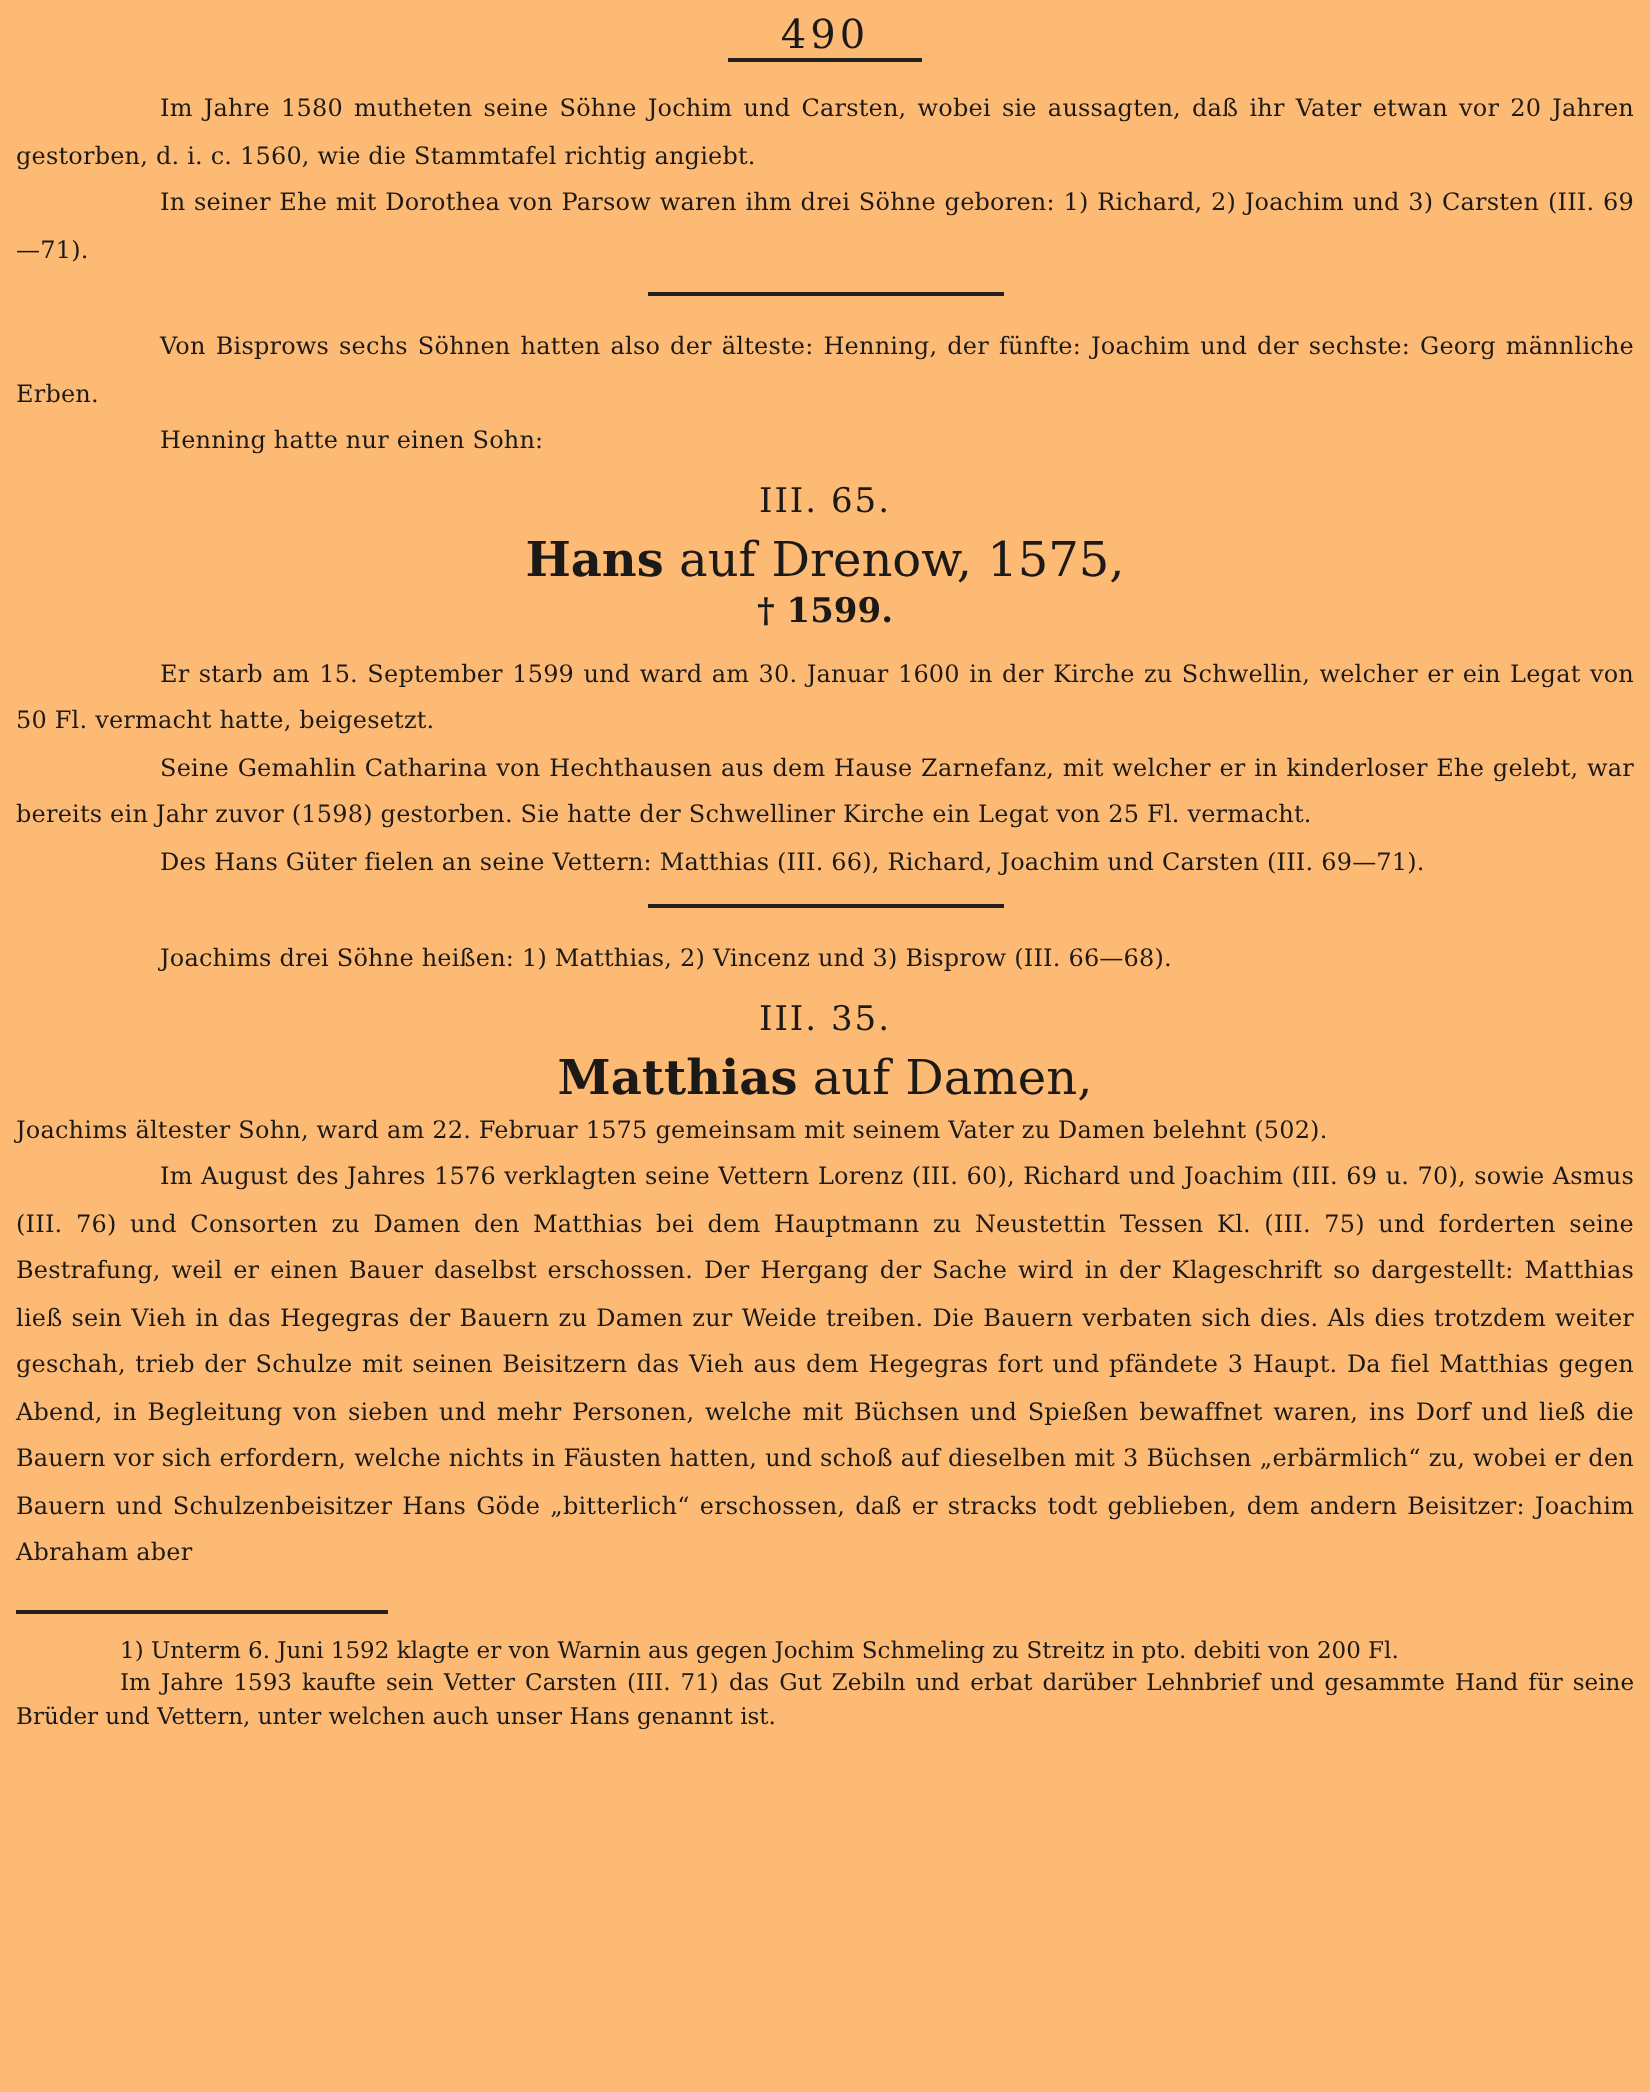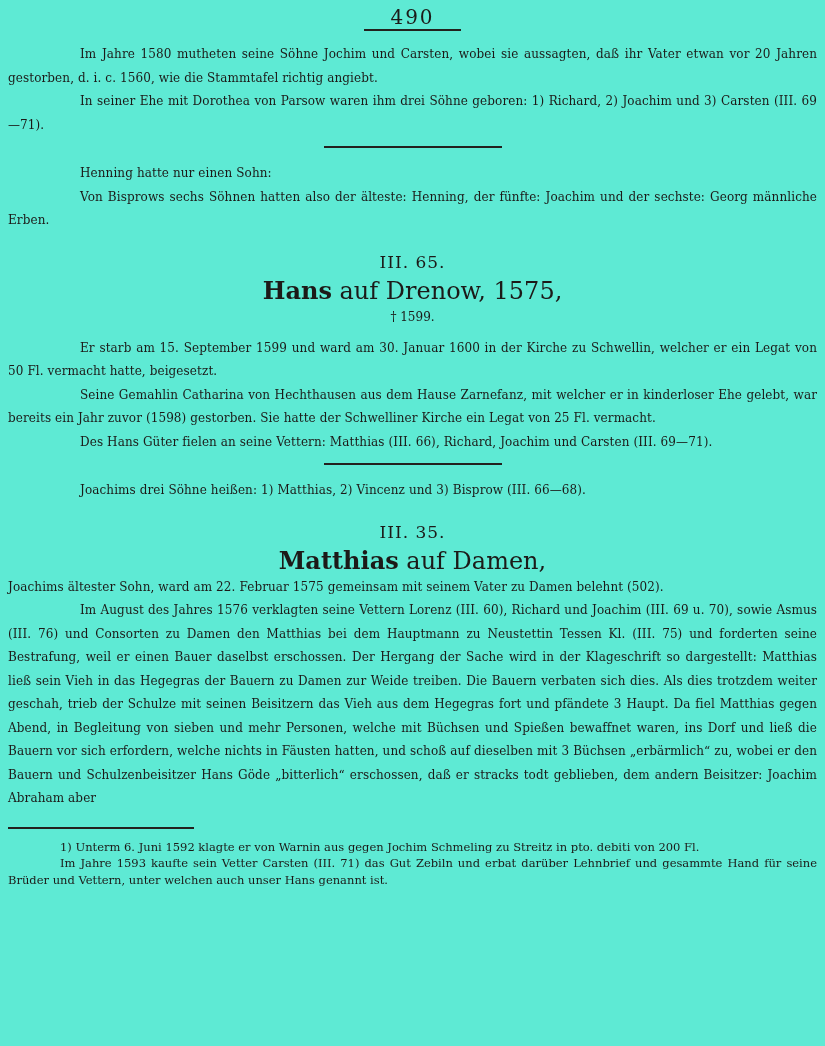--- a/index.html
+++ b/index.html
@@ -1,21 +1,21 @@
 <!DOCTYPE html>
 <html lang="de"><head>
 <meta charset="utf-8">
 <style>
   html, body { margin: 0; padding: 0; background: #e8e8e4; }
   .page {
     position: relative;
     width: 825px;
     height: 1046px;
     margin: 0 auto;
-    background: #5eead4;
+    background: #fdba74;
     color: #1c1a18;
     font-family: "DejaVu Serif", serif;
     box-sizing: border-box;
     padding: 6px 8px 0 8px;
     overflow: hidden;
   }
   
   .pagenum-wrap { text-align: center; margin-bottom: 12px; }
   .pagenum {
     display: inline-block;
@@ -39,38 +39,38 @@
   .divider {
     width: 178px;
     height: 2px;
     background: #23211e;
     border: none;
     margin: 9px auto 14px auto;
   }
   
   .section-head { text-align: center; }
   .sec-num {
-    margin: 19px 0 7px 0;
+    margin: 8px 0 7px 0;
     font-size: 17px;
     line-height: 20px;
     letter-spacing: 1px;
     font-weight: normal;
   }
   .sec-title {
     margin: 0 0 3px 0;
     font-size: 24px;
     line-height: 24px;
     font-weight: normal;
   }
   .sec-title .name { font-weight: bold; }
   .sec-death {
     margin: 0 0 9px 0;
-    font-size: 12px;
+    font-size: 17px;
     line-height: 22px;
-    font-weight: normal;
+    font-weight: bold;
   }
   
   .footnote-sep {
     width: 186px;
     height: 2px;
     background: #23211e;
     border: none;
     margin: 16px 0 10px 0;
   }
   .footnote {
@@ -88,22 +88,22 @@
 
   <div class="pagenum-wrap">
     <span class="pagenum">490</span>
   </div>
 
   <p class="para">Im Jahre 1580 mutheten seine Söhne Jochim und Carsten, wobei sie aussagten, daß ihr Vater etwan vor 20 Jahren gestorben, d. i. c. 1560, wie die Stammtafel richtig angiebt.</p>
   <p class="para">In seiner Ehe mit Dorothea von Parsow waren ihm drei Söhne geboren: 1) Richard, 2) Joachim und 3) Carsten (III. 69—71).</p>
 
   <div class="divider"></div>
 
+  <p class="para">Von Bisprows sechs Söhnen hatten also der älteste: Henning, der fünfte: Joachim und der sechste: Georg männliche Erben.</p>
   <p class="para">Henning hatte nur einen Sohn:</p>
-  <p class="para">Von Bisprows sechs Söhnen hatten also der älteste: Henning, der fünfte: Joachim und der sechste: Georg männliche Erben.</p>
 
   <div class="section-head">
     <p class="sec-num">III. 65.</p>
     <p class="sec-title"><span class="name">Hans</span><span> auf Drenow, 1575,</span></p>
     <p class="sec-death">† 1599.</p>
   </div>
 
   <p class="para">Er starb am 15. September 1599 und ward am 30. Januar 1600 in der Kirche zu Schwellin, welcher er ein Legat von 50 Fl. vermacht hatte, beigesetzt.</p>
   <p class="para">Seine Gemahlin Catharina von Hechthausen aus dem Hause Zarnefanz, mit welcher er in kinderloser Ehe gelebt, war bereits ein Jahr zuvor (1598) gestorben. Sie hatte der Schwelliner Kirche ein Legat von 25 Fl. vermacht.</p>
   <p class="para">Des Hans Güter fielen an seine Vettern: Matthias (III. 66), Richard, Joachim und Carsten (III. 69—71).</p>

